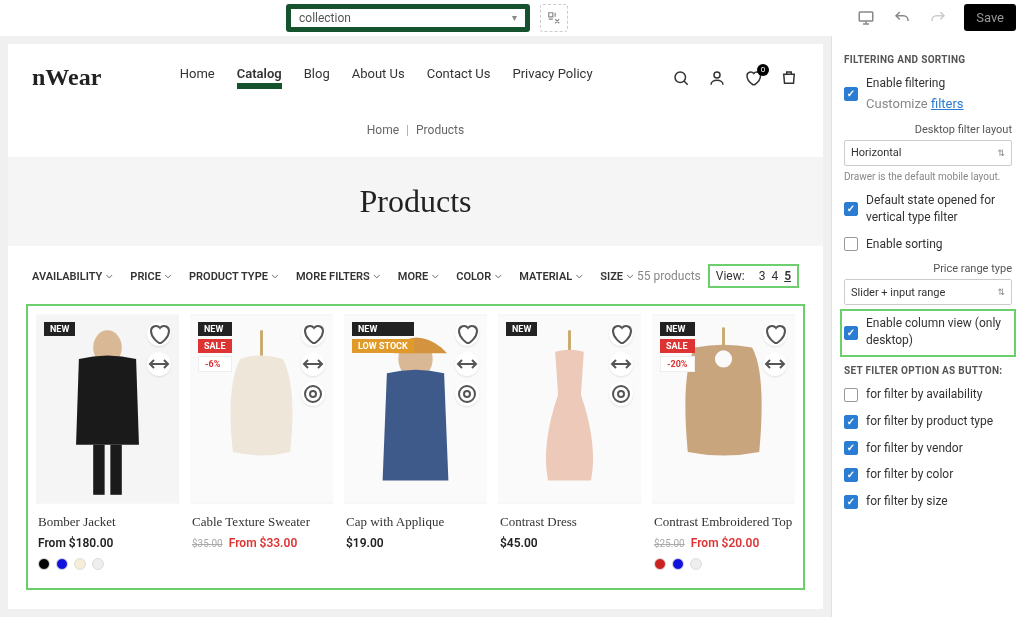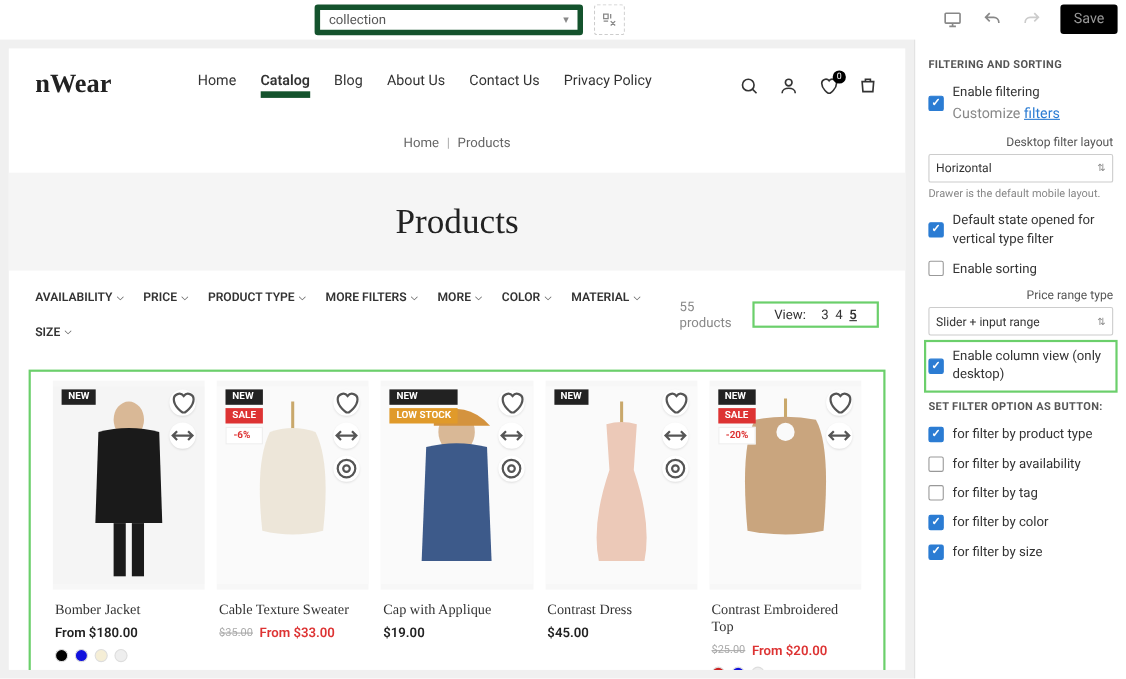--- a/index.html
+++ b/index.html
@@ -28,26 +28,26 @@
 .breadcrumb { text-align: center; font-size: 12px; color: #666; padding: 14px 0 20px; }
 .breadcrumb .sep { color: #aaa; margin: 0 4px; }
 .hero-band { background: #f5f5f5; padding: 26px 0; text-align: center; }
 .hero-title { font-family: Georgia, serif; font-size: 32px; font-weight: 500; color: #222; }
 
 .filter-bar { display: flex; align-items: center; padding: 18px 24px 8px; font-size: 11px; font-weight: 600; color: #333; }
 .filter-bar .fgrp { display: flex; gap: 18px; flex-wrap: wrap; }
 .filter-item { display: flex; align-items: center; gap: 4px; }
 .filter-item .chev { font-size: 8px; color: #666; }
 .filter-bar .right { margin-left: auto; display: flex; align-items: center; gap: 7px; font-weight: 400; color: #888; font-size: 12px; }
-.view-box { border: 2px solid #6bcf6b; padding: 3px 18px; display: flex; align-items: center; gap: 8px; color: #333; font-weight: 400; }
+.view-box { border: 2px solid #6bcf6b; padding: 3px 6px; display: flex; align-items: center; gap: 8px; color: #333; font-weight: 400; }
 .view-box .num { font-size: 12px; }
 .view-box .num.active { text-decoration: underline; font-weight: 600; }
 .arrow-pointer { position: absolute; top: 270px; left: 778px; font-size: 18px; color: #4bbf4b; transform: rotate(40deg); }
 
-.products-wrap { border: 2px solid #6bcf6b; margin: 20px 18px; padding: 8px 20px; display: flex; gap: 11px; }
+.products-wrap { border: 2px solid #6bcf6b; margin: 8px 18px; padding: 8px 8px; display: flex; gap: 11px; }
 .card { flex: 1; position: relative; }
 .card-img { width: 100%; height: 190px; background: #f7f7f7; position: relative; display: flex; align-items: center; justify-content: center; overflow: hidden; }
 .card-img svg { width: 100%; height: 100%; }
 .badges { position: absolute; top: 8px; left: 8px; display: flex; flex-direction: column; gap: 3px; }
 .badge-tag { font-size: 9px; font-weight: 700; padding: 2px 6px; color: #fff; }
 .badge-new { background: #222; }
 .badge-sale { background: #d33; }
 .badge-low { background: #e09a2a; }
 .badge-discount { background: #fff; color: #d33; border: 1px solid #eee; }
 .card-actions { position: absolute; top: 8px; right: 8px; display: flex; flex-direction: column; gap: 6px; }
@@ -428,30 +428,30 @@
       </div>
     <div class="highlight-box">
       <div class="chk-row" style="margin-bottom:2px;">
         <div class="chk checked"></div>
         <div class="chk-label">Enable column view (only desktop)</div>
       </div>
     </div>
     <div class="side-heading">SET FILTER OPTION AS BUTTON:</div>
     <div id="filter-opts">
         <div class="chk-row">
+          <div class="chk "></div>
+          <div class="chk-label">for filter by availability</div>
+        </div>
+        <div class="chk-row">
           <div class="chk checked"></div>
           <div class="chk-label">for filter by product type</div>
         </div>
         <div class="chk-row">
-          <div class="chk "></div>
-          <div class="chk-label">for filter by availability</div>
-        </div>
-        <div class="chk-row">
-          <div class="chk "></div>
-          <div class="chk-label">for filter by tag</div>
+          <div class="chk checked"></div>
+          <div class="chk-label">for filter by vendor</div>
         </div>
         <div class="chk-row">
           <div class="chk checked"></div>
           <div class="chk-label">for filter by color</div>
         </div>
         <div class="chk-row">
           <div class="chk checked"></div>
           <div class="chk-label">for filter by size</div>
         </div>
       </div>

